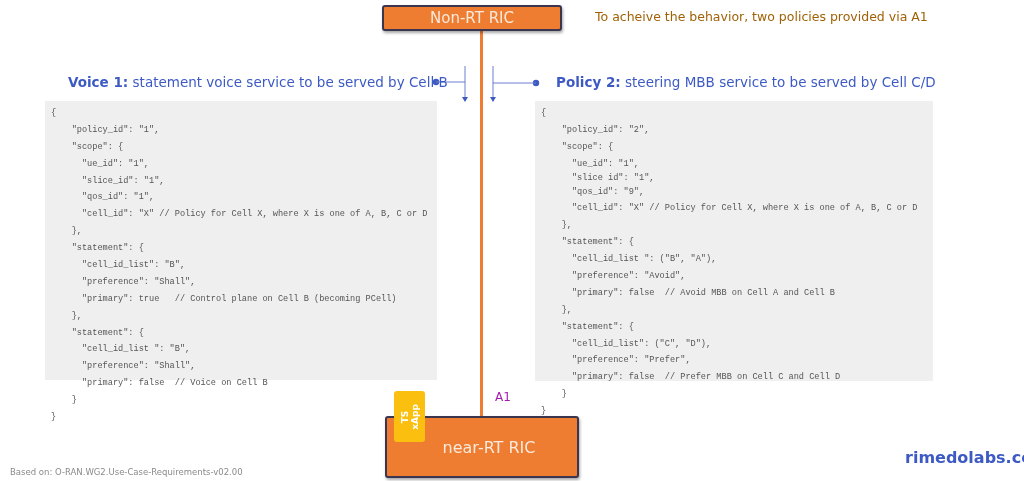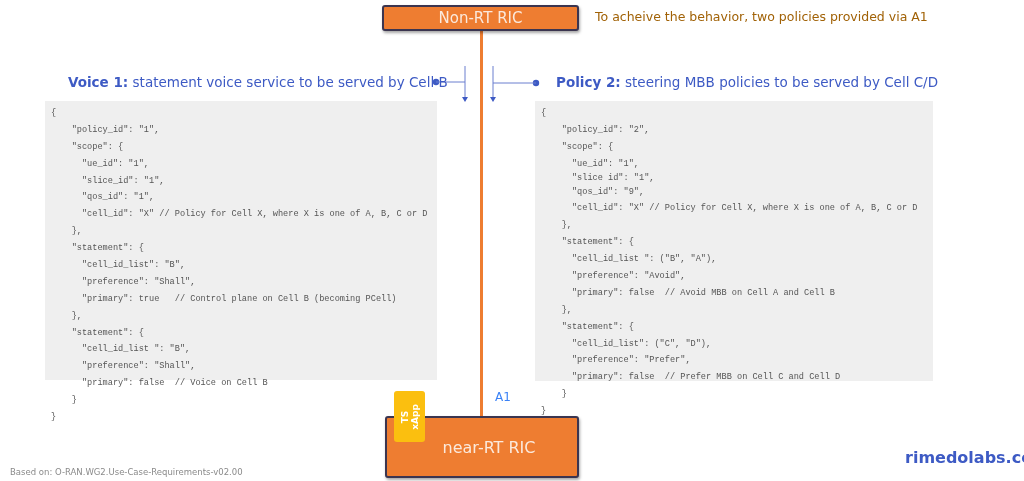--- a/index.html
+++ b/index.html
@@ -6,24 +6,24 @@
   body {
     width:1024px; height:481px; position:relative; overflow:hidden;
     background:#ffffff; font-family:"DejaVu Sans", sans-serif;
   }
   .ric-box {
     position:absolute; background:#ee7d31; border:2px solid #3b3550;
     border-radius:3px; box-shadow:1px 2px 3px rgba(0,0,0,0.35);
     color:#fbe9dc; display:flex; align-items:center; justify-content:center;
     box-sizing:border-box;
   }
-  #non-rt { left:382px; top:5px; width:197px; height:26px; font-size:15px; }
+  #non-rt { left:382px; top:5px; width:180px; height:26px; font-size:15px; }
   #near-rt { left:385px; top:416px; width:194px; height:62px; font-size:16px; padding-left:14px; }
   .a1-line { position:absolute; left:480px; top:31px; width:3px; height:386px; background:#ee7d31; }
-  .a1-label { position:absolute; left:495px; top:390px; font-size:12px; color:#3b82f6; }
+  .a1-label { position:absolute; left:495px; top:390px; font-size:12px; color:#a21caf; }
   .xapp {
     position:absolute; left:394px; top:391px; width:31px; height:51px;
     background:#fbbf0f; border-radius:3px; z-index:2;
   }
   .xapp span {
     position:absolute; left:50%; top:50%; transform:translate(-50%,-50%) rotate(-90deg);
     white-space:nowrap; color:#ffffff; font-weight:bold; font-size:9px; line-height:10px; text-align:center;
   }
   .header-note { position:absolute; left:595px; top:9px; font-size:12.5px; color:#a16207; }
   .policy-title { position:absolute; top:74px; font-size:13.5px; color:#3d5ac4; white-space:nowrap; }
@@ -66,21 +66,21 @@
 <div id="non-rt" class="ric-box">
   <span>Non-RT RIC</span>
 </div>
 
 <div class="header-note">To acheive the behavior, two policies provided via A1</div>
 
 <div id="p1-title" class="policy-title">
   <b>Voice 1:</b><span> statement voice service to be served by Cell B</span>
 </div>
 <div id="p2-title" class="policy-title">
-  <b>Policy 2:</b><span> steering MBB policies to be served by Cell C/D</span>
+  <b>Policy 2:</b><span> steering MBB service to be served by Cell C/D</span>
 </div>
 
 <div id="p1-code" class="code-panel">
     <div class="code-line">{</div>
     <div class="code-line">    "policy_id": "1",</div>
     <div class="code-line">    "scope": {</div>
     <div class="code-line">      "ue_id": "1",</div>
     <div class="code-line">      "slice_id": "1",</div>
     <div class="code-line">      "qos_id": "1",</div>
     <div class="code-line">      "cell_id": "X" // Policy for Cell X, where X is one of A, B, C or D</div>

